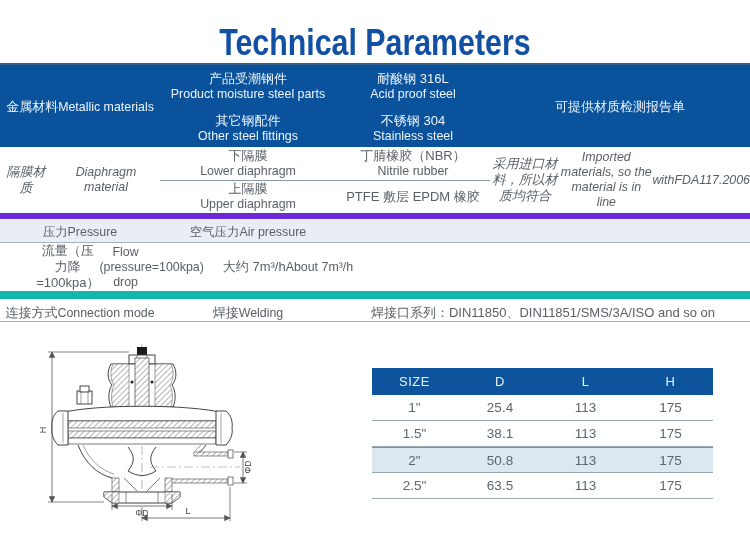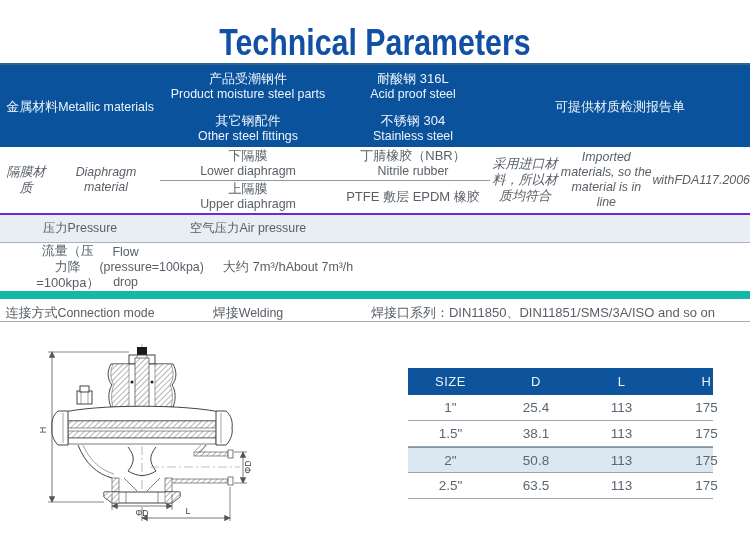--- a/index.html
+++ b/index.html
@@ -22,36 +22,36 @@
   .phead { height:84px; background:#0a529c; color:#eef4fa; border-top:2px solid #33618f; }
   .phead .cell { height:84px; }
   .split { display:flex; flex-direction:column; }
   .split .sub { height:42px; display:flex; flex-direction:column; align-items:center; justify-content:center; text-align:center; }
 
   .row-diaphragm { height:66px; position:relative; background:#fff; }
   .row-diaphragm .cell { height:66px;font-style:italic; }
   .row-diaphragm .sub { height:33px; }
   .mid-divider { position:absolute; top:33px; left:160px; width:330px; height:1px; background:#8a99a5; }
 
-  .row-pressure { height:30px; background:#e8eef3; border-top:2px solid #6d28d9; border-bottom:1px solid #a7b4bf; }
+  .row-pressure { height:30px; background:#e8eef3; border-top:6px solid #6d28d9; border-bottom:1px solid #a7b4bf; }
   .row-pressure .cell { height:28px; }
   .row-pressure .cell .zh, .row-pressure .cell .en { font-size:12.4px; line-height:13.5px; }
   .value-left { grid-column:3 / 5; display:flex; align-items:center; justify-content:flex-start;
     padding-left:8px; font-size:13px; }
 
   .row-flow { height:48px; background:#fff;margin-left:40px; }
   .row-flow .cell { height:48px; }
 
   .row-connection { height:31px; background:#fff; border-top:8px solid #14b8a6; border-bottom:1px solid #9fb0bc; }
   .row-connection .cell { height:28px; }
   .value-center { grid-column:3 / 5; display:flex; align-items:center; justify-content:center; font-size:13px; }
 
   
   .stable { position:absolute; left:372px; top:368px; width:341px; font-size:13.5px; }
-  .srow { display:grid; grid-template-columns:85px 86px 85px 85px; align-items:center; text-align:center;margin-left:36px; }
+  .srow { display:grid; grid-template-columns:85px 86px 85px 85px; align-items:center; text-align:center; }
   .shead { height:27px; background:#0d549c; color:#eaf1f8; font-size:13px; letter-spacing:0.5px; }
   .sdata { height:26px; color:#5b6670; border-bottom:1px solid #99a8b3; }
   .s-highlight { background:#dce8f1; border-top:1px solid #7e93a3; }
 
   .scell { display:flex; align-items:center; justify-content:center; height:100%; }
 
   
   .drawing { position:absolute; left:20px; top:338px; width:280px; height:200px; }
 </style>
 </head>

